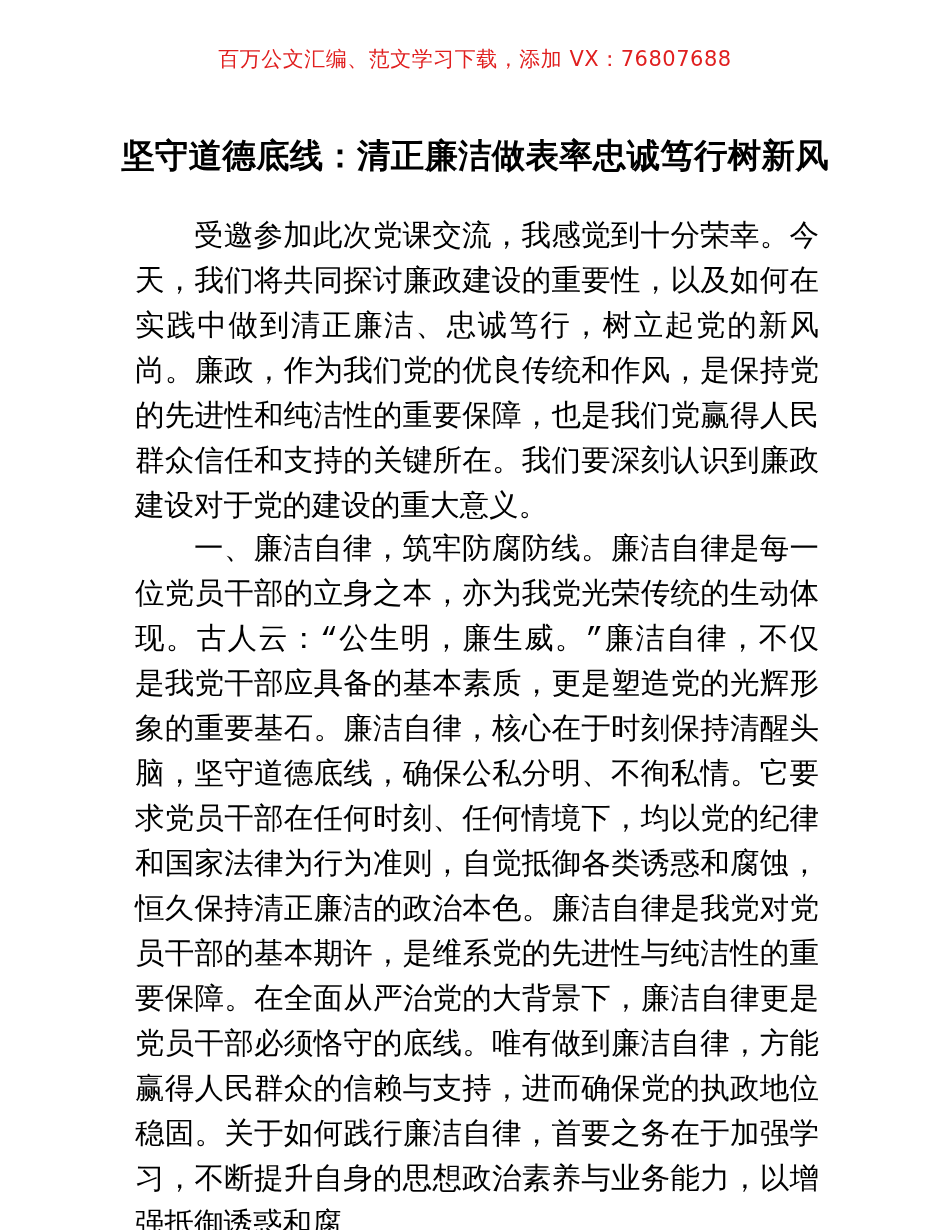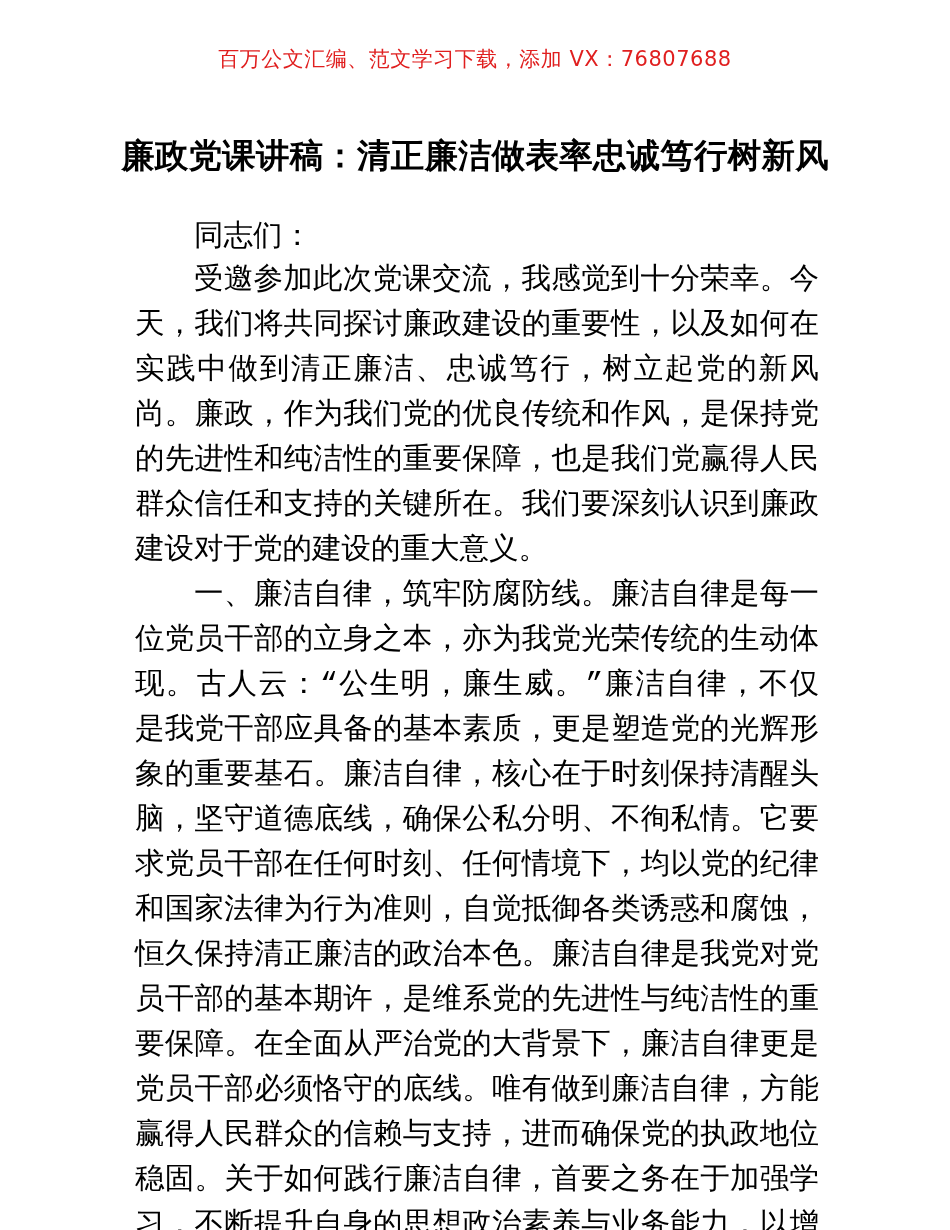--- a/index.html
+++ b/index.html
@@ -67,21 +67,20 @@
     font-family: Liberation Mono, monospace;
   }
 </style>
 </head>
 <body>
 
 <div class="page">
 
   <div class="promo-header">百万公文汇编、范文学习下载，添加 VX：76807688</div>
 
-  <h1 class="doc-title">廉政党课讲稿：清正廉洁做表率忠诚笃行树新风</h1>
+  <h1 class="doc-title">坚守道德底线：清正廉洁做表率忠诚笃行树新风</h1>
 
   <div class="body-text">
-    <p class="para">同志们：</p>
     <p class="para">受邀参加此次党课交流，我感觉到十分荣幸。今天，我们将共同探讨廉政建设的重要性，以及如何在实践中做到清正廉洁、忠诚笃行，树立起党的新风尚。廉政，作为我们党的优良传统和作风，是保持党的先进性和纯洁性的重要保障，也是我们党赢得人民群众信任和支持的关键所在。我们要深刻认识到廉政建设对于党的建设的重大意义。</p>
     <p class="para">一、廉洁自律，筑牢防腐防线。廉洁自律是每一位党员干部的立身之本，亦为我党光荣传统的生动体现。古人云：“公生明，廉生威。”廉洁自律，不仅是我党干部应具备的基本素质，更是塑造党的光辉形象的重要基石。廉洁自律，核心在于时刻保持清醒头脑，坚守道德底线，确保公私分明、不徇私情。它要求党员干部在任何时刻、任何情境下，均以党的纪律和国家法律为行为准则，自觉抵御各类诱惑和腐蚀，恒久保持清正廉洁的政治本色。廉洁自律是我党对党员干部的基本期许，是维系党的先进性与纯洁性的重要保障。在全面从严治党的大背景下，廉洁自律更是党员干部必须恪守的底线。唯有做到廉洁自律，方能赢得人民群众的信赖与支持，进而确保党的执政地位稳固。关于如何践行廉洁自律，首要之务在于加强学习，不断提升自身的思想政治素养与业务能力，以增强抵御诱惑和腐</p>
   </div>
 
 </div>
 
 </body></html>

